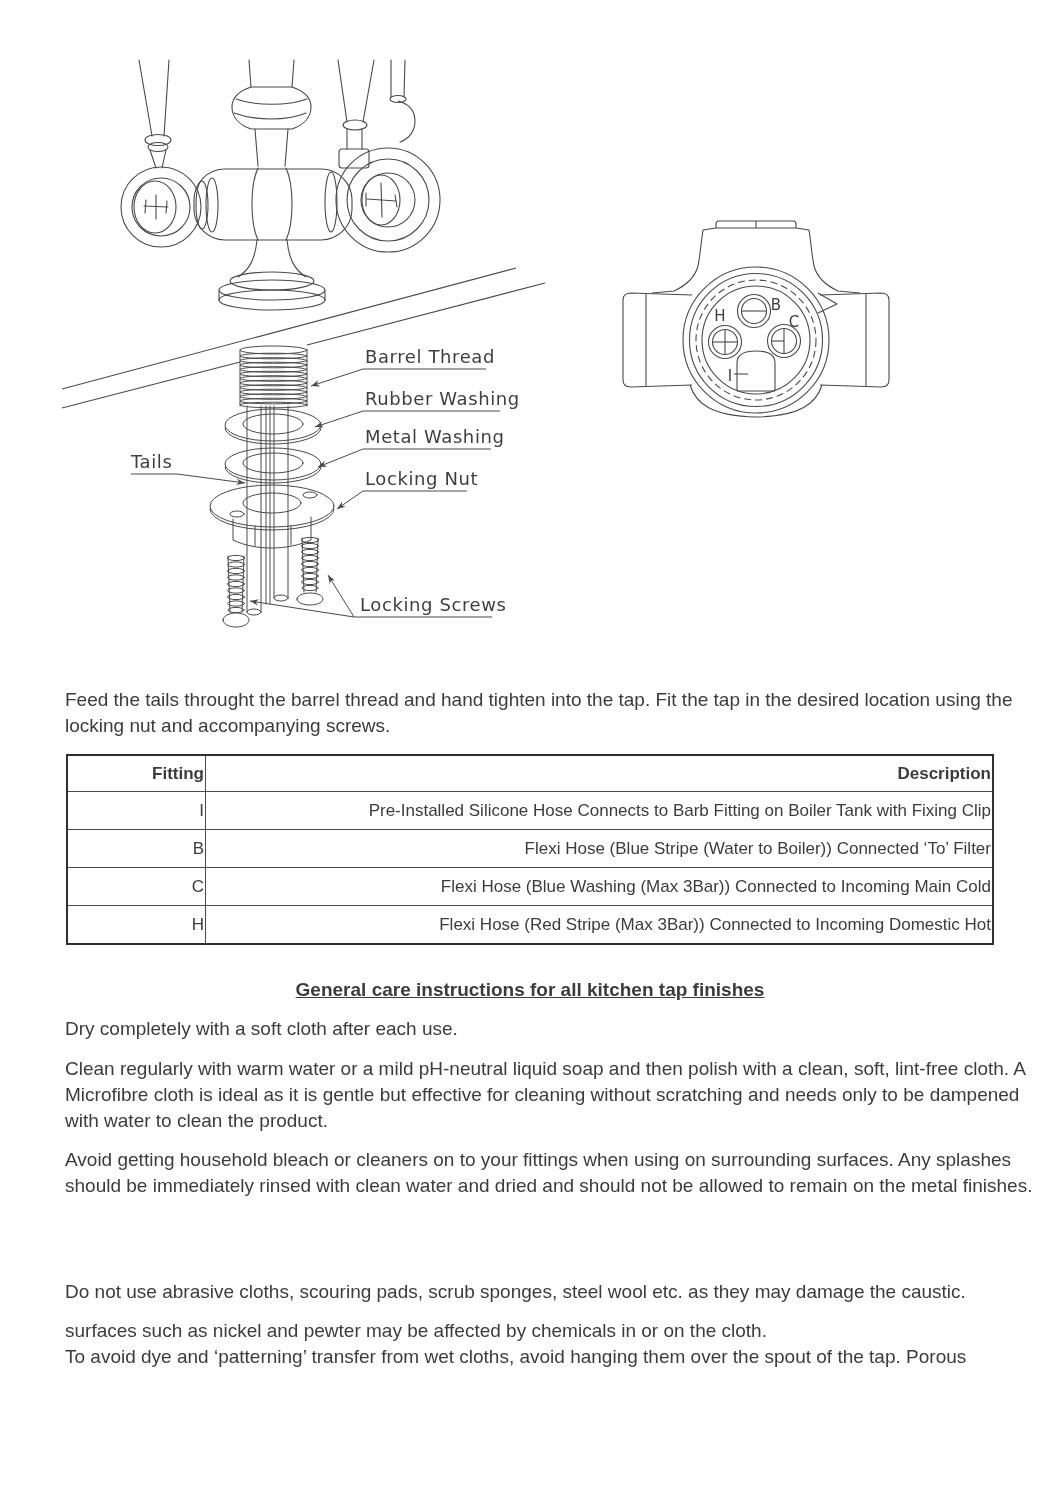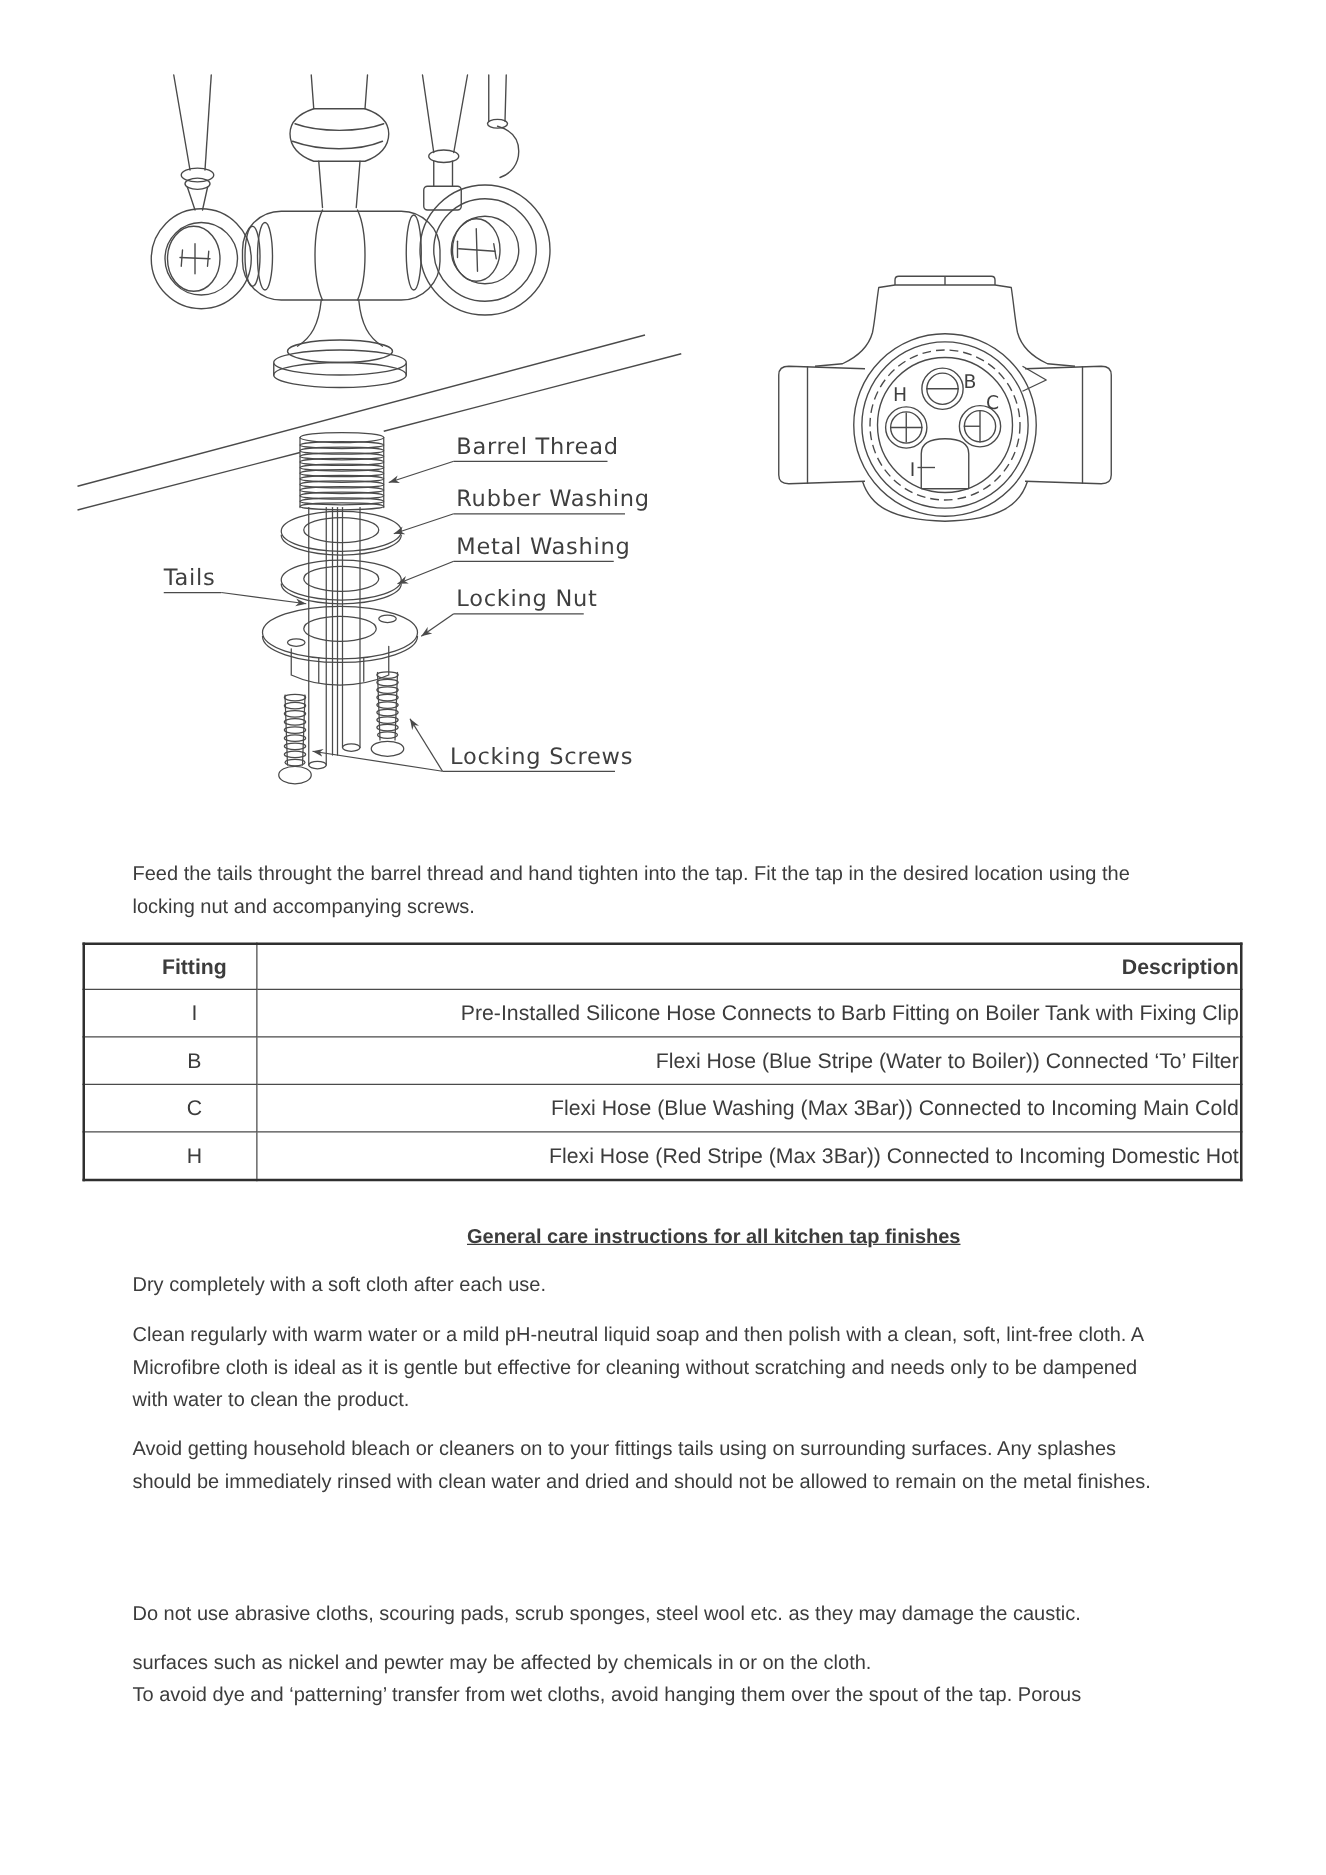--- a/index.html
+++ b/index.html
@@ -6,35 +6,35 @@
   .page{
     position:relative;width:1061px;height:1500px;background:#fff;
     font-family:"Liberation Sans",sans-serif;color:#3a3a3a;overflow:hidden;
   }
   .diagram-svg{position:absolute;left:0;top:0;}
   .cadtext{
     font-family:"DejaVu Sans",sans-serif;font-size:18px;letter-spacing:.6px;
     fill:#3f3f3f;
   }
   .cadletter{font-family:"DejaVu Sans",sans-serif;font-size:15px;fill:#3f3f3f;}
-  .txt{position:absolute;left:65px;width:930px;font-size:16px;line-height:26px;color:#3c3c3c;margin-left:41px;}
+  .txt{position:absolute;left:65px;width:930px;font-size:19px;line-height:26px;color:#3c3c3c;}
   .txt .line{white-space:nowrap;}
   .heading{font-weight:bold;text-decoration:underline;text-align:center;}
   .warning{font-weight:bold;}
   table.fittings{
     position:absolute;left:66px;top:754px;width:928px;
     border-collapse:collapse;font-size:17px;color:#3c3c3c;
     border:2px solid #2f2f2f;table-layout:fixed;
   }
   table.fittings th,table.fittings td{
     border:1px solid #4a4a4a;vertical-align:middle;
   }
   table.fittings th{height:33px;font-weight:bold;}
   table.fittings td{height:35px;}
-  .col-fitting{width:97px;text-align:center;padding-left:39px;}
+  .col-fitting{width:97px;text-align:right;padding-left:39px;}
   .col-desc{text-align:right;padding-left:13px;}
 </style>
 </head>
 <body>
 
 <div class="page">
 
   <svg class="diagram-svg" width="1061" height="665" viewBox="0 0 1061 665">
     <defs>
       <marker id="arr" markerWidth="9" markerHeight="8" refX="8.5" refY="4" orient="auto">
@@ -293,21 +293,21 @@
     <div class="line">Dry completely with a soft cloth after each use.</div>
   </div>
 
   <div class="txt" style="top:1056px">
     <div class="line">Clean regularly with warm water or a mild pH-neutral liquid soap and then polish with a clean, soft, lint-free cloth. A</div>
     <div class="line">Microfibre cloth is ideal as it is gentle but effective for cleaning without scratching and needs only to be dampened</div>
     <div class="line">with water to clean the product.</div>
   </div>
 
   <div class="txt" style="top:1147px">
-    <div class="line">Avoid getting household bleach or cleaners on to your fittings tails using on surrounding surfaces. Any splashes</div>
+    <div class="line">Avoid getting household bleach or cleaners on to your fittings when using on surrounding surfaces. Any splashes</div>
     <div class="line">should be immediately rinsed with clean water and dried and should not be allowed to remain on the metal finishes.</div>
   </div>
 
 
   <div class="txt" style="top:1279px">
     <div class="line">Do not use abrasive cloths, scouring pads, scrub sponges, steel wool etc. as they may damage the caustic.</div>
   </div>
 
   <div class="txt" style="top:1318px">
     <div class="line">surfaces such as nickel and pewter may be affected by chemicals in or on the cloth.</div>

